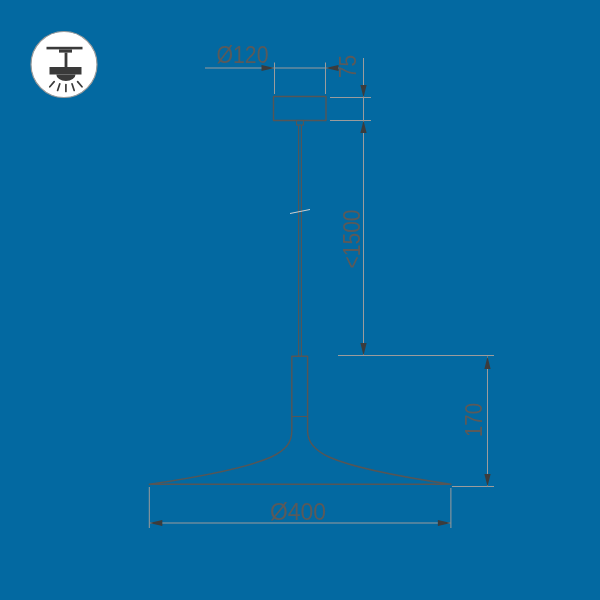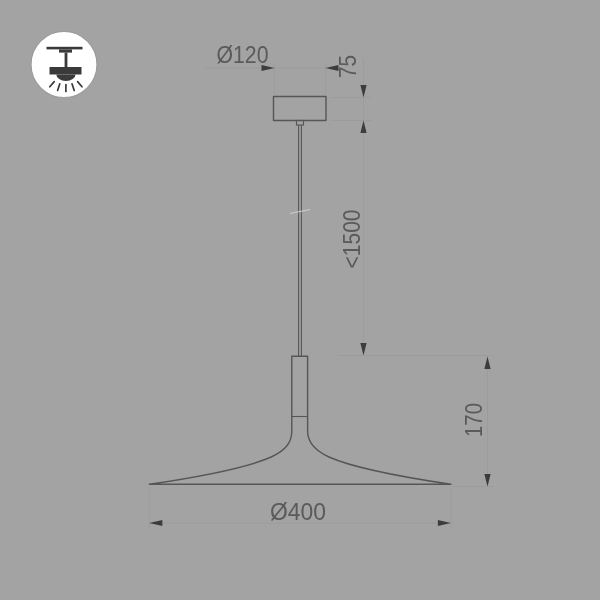--- a/index.html
+++ b/index.html
@@ -4,21 +4,21 @@
 <style>
   html, body {
     margin: 0;
     padding: 0;
     background: #ffffff;
   }
   #canvas {
     position: relative;
     width: 600px;
     height: 600px;
-    background: #a3a3a3;
+    background: #0369a1;
     overflow: hidden;
     font-family: "Liberation Sans", sans-serif;
   }
   svg { display: block; }
   .outline {
     fill: none;
     stroke: #565656;
     stroke-width: 1.4;
     stroke-linejoin: round;
   }

